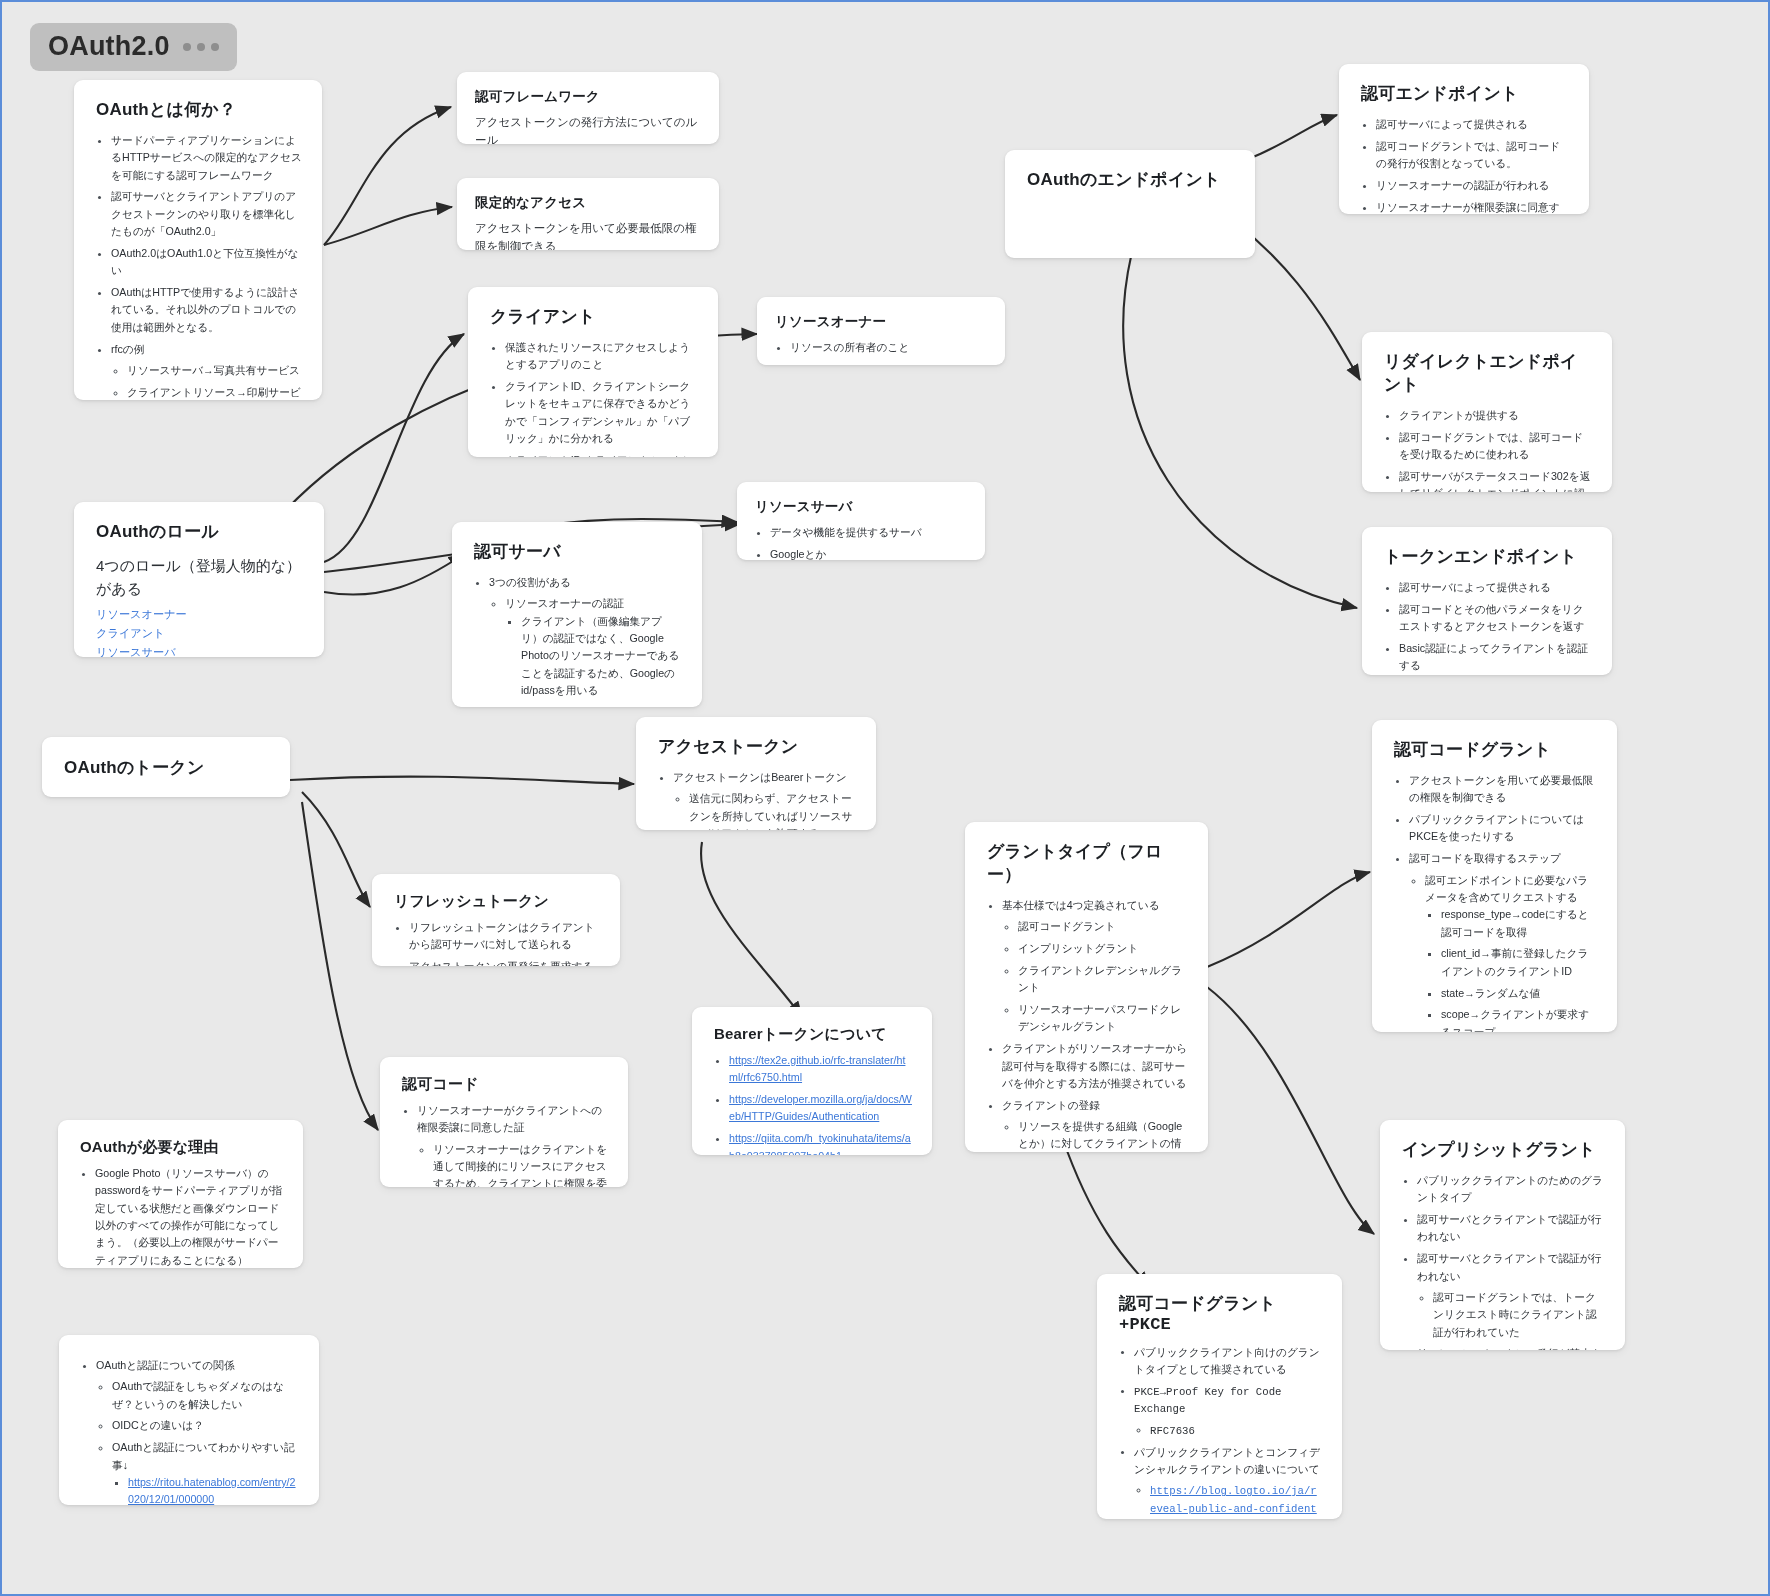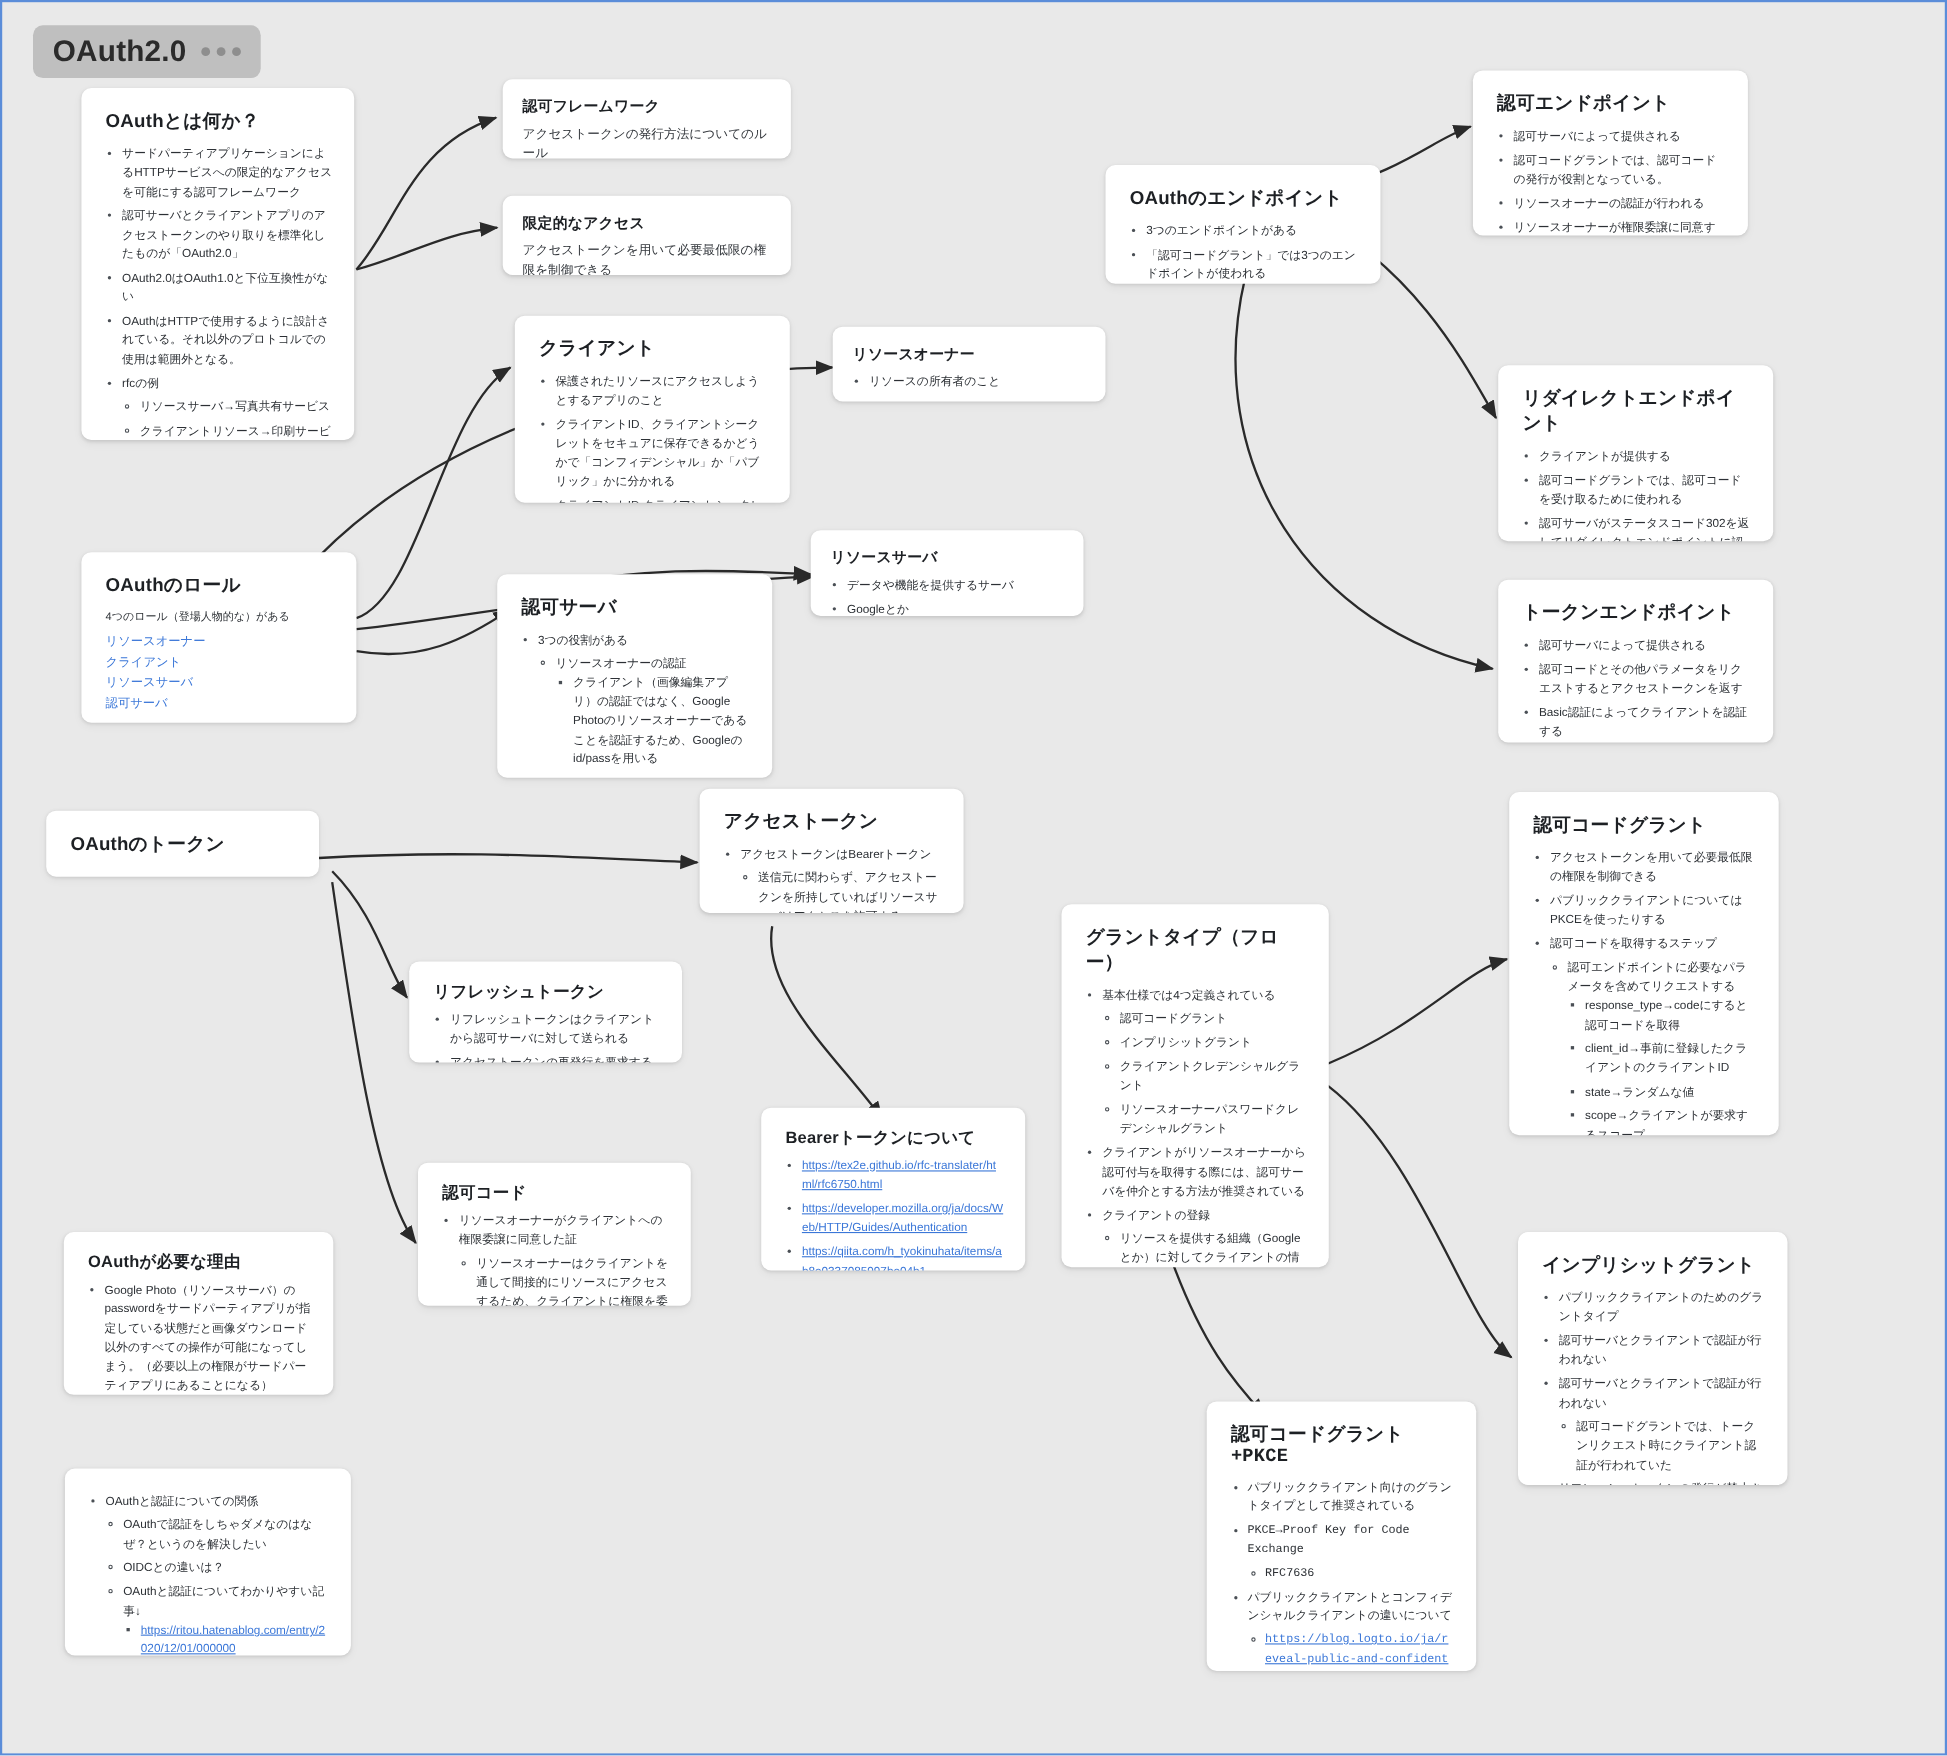--- a/index.html
+++ b/index.html
@@ -54,21 +54,21 @@
     overflow: hidden;
   }
   .card h2 {
     margin: 0 0 11px 0;
     font-size: 17px;
     font-weight: bold;
     letter-spacing: .2px;
     color: #1d2024;
   }
   .card h2.sm { font-size: 13.5px; margin-bottom: 8px; }
-  .card p.lead { margin: 0 0 4px 0; font-size: 10px; line-height: 1.55; }
+  .card p.lead { margin: 0 0 4px 0; font-size: 15px; line-height: 1.55; }
   .card p.sub { margin: 0; font-size: 11.5px; line-height: 1.55; color: #33373c; }
 
   ul { margin: 0; padding: 0 0 0 15px; }
   ul li {
     font-size: 10.7px;
     line-height: 1.62;
     margin: 0 0 4.5px 0;
     color: #2c3035;
   }
   ul.lvl1 { list-style: disc; }
@@ -211,24 +211,20 @@
             </ul>
           </li>
 
         </ul>
       </li>
     </ul>
   </div>
 
   <div class="card" style="left:1003px; top:148px; width:250px; height:108px;">
     <h2>OAuthのエンドポイント</h2>
-    <ul class="lvl1">
-      <li>3つのエンドポイントがある</li>
-      <li>「認可コードグラント」では3つのエンドポイントが使われる</li>
-    </ul>
   </div>
 
   <div class="card" style="left:1337px; top:62px; width:250px; height:150px;">
     <h2>認可エンドポイント</h2>
     <ul class="lvl1">
       <li>認可サーバによって提供される</li>
       <li>認可コードグラントでは、認可コードの発行が役割となっている。</li>
       <li>リソースオーナーの認証が行われる</li>
       <li>リソースオーナーが権限委譲に同意するとその証としてリダイレクトエンドポイントに送られる</li>
     </ul>

